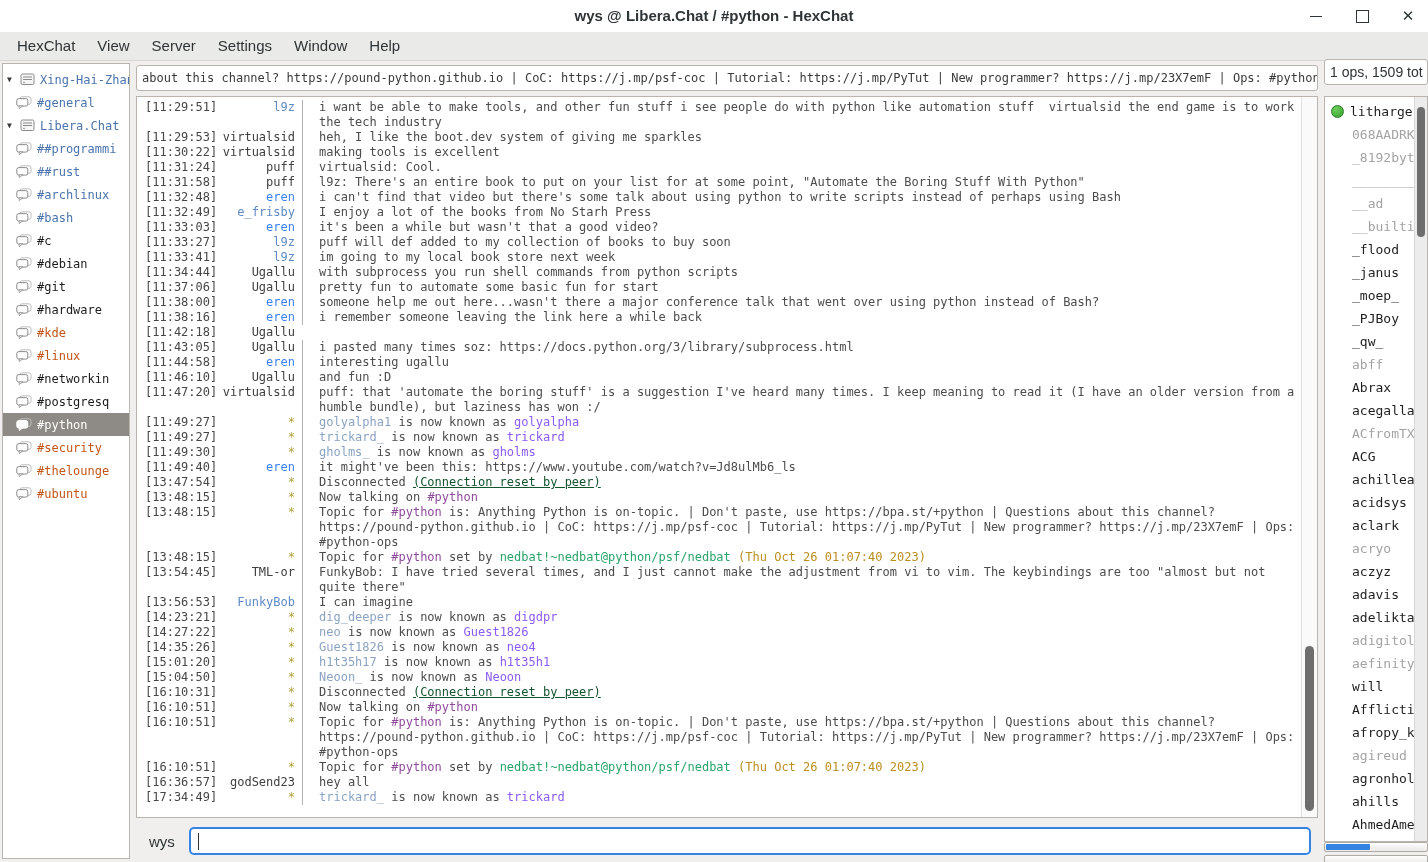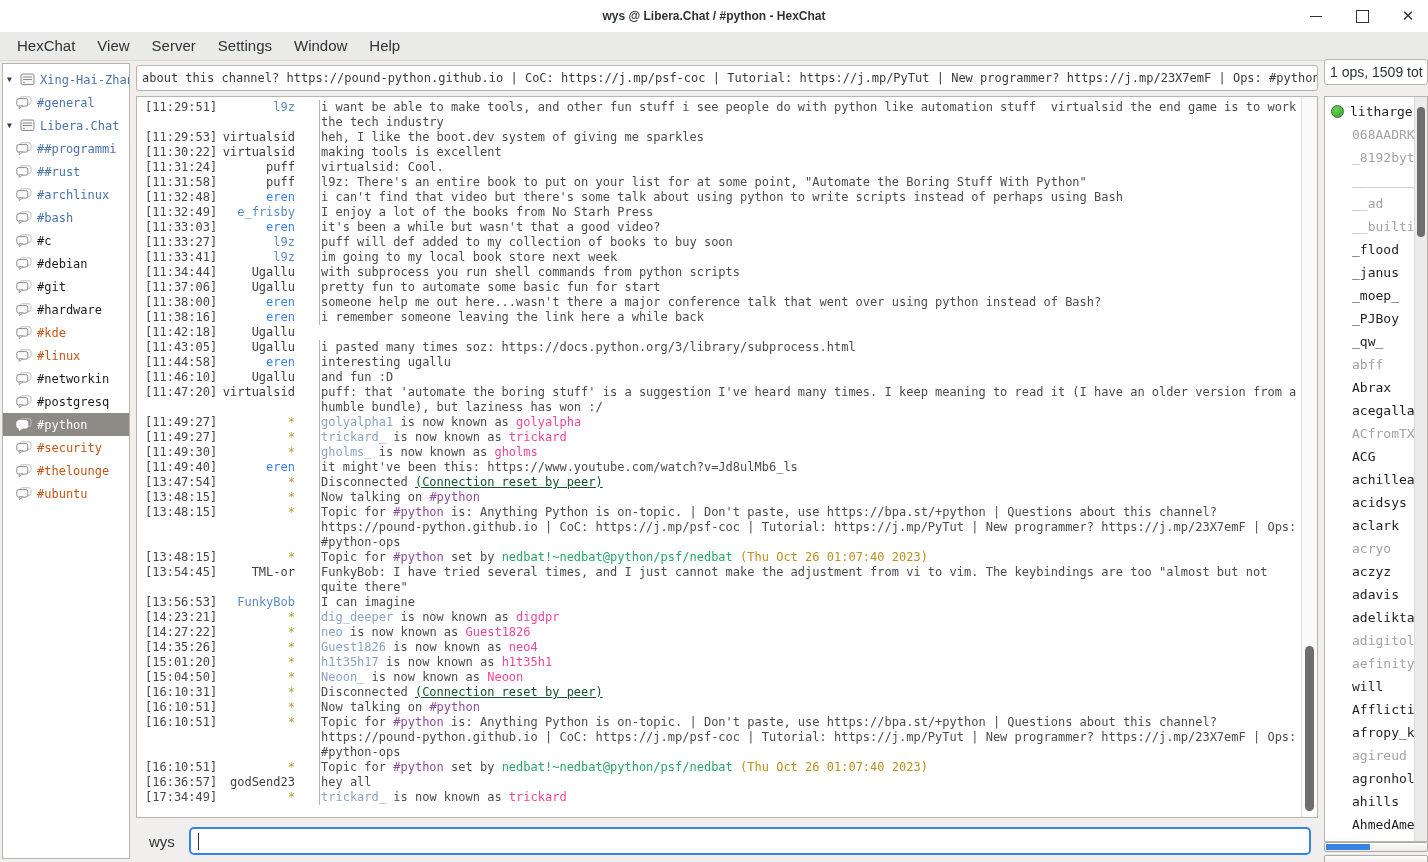--- a/index.html
+++ b/index.html
@@ -3,21 +3,21 @@
 <meta charset="utf-8">
 <style>
   html,body{margin:0;padding:0;}
   body{
     width:1428px;height:862px;position:relative;overflow:hidden;
     background:#f0efee;font-family:"Liberation Sans",sans-serif;
     -webkit-font-smoothing:antialiased;
   }
   
   .titlebar{position:absolute;top:0;left:0;right:0;height:32px;background:#ffffff;}
-  .title{width:100%;text-align:center;line-height:32px;font-weight:bold;font-size:12px;color:#2e3436;}
+  .title{width:100%;text-align:center;line-height:32px;font-weight:bold;font-size:15px;color:#2e3436;}
   .winbtns{position:absolute;right:12px;top:0;height:32px;display:flex;gap:30px;align-items:center;}
   .ctrl{width:16px;height:16px;display:flex;align-items:center;justify-content:center;color:#2e3436;}
   .ctrl-minimize i{display:block;width:12px;border-top:1.5px solid #2e3436;}
   .ctrl-maximize i{display:block;width:11px;height:11px;border:1.5px solid #2e3436;}
   .ctrl-close{font-size:15px;line-height:16px;}
   
   .menubar{position:absolute;top:32px;left:0;right:0;height:28px;background:#eaeae8;
     border-bottom:1px solid #d9d5d0;display:flex;align-items:center;padding-left:6px;
     font-size:15px;color:#2e3436;}
   .menu-item{padding:0 11px;line-height:28px;}
@@ -42,25 +42,25 @@
     border:1px solid #b9b4ae;border-radius:3px;box-sizing:border-box;font-size:14px;color:#2e3436;
     line-height:24px;padding-left:5px;white-space:nowrap;overflow:hidden;}
   
   .chat-box{position:absolute;left:136px;top:96px;width:1182px;height:722px;background:#fff;
     border:1px solid #b9b4ae;box-sizing:border-box;overflow:hidden;}
   .chat-lines{position:absolute;left:0;top:3px;right:16px;
     font-family:"DejaVu Sans Mono",monospace;font-size:12px;line-height:15px;color:#4c4c4c;}
   .chat-row{display:grid;grid-template-columns:82px 76px 1fr;}
   .chat-ts{padding-left:8px;white-space:nowrap;color:#464646;}
   .chat-nick{text-align:right;white-space:nowrap;}
-  .chat-msg{border-left:1px solid #b3b3b3;margin-left:24px;padding-left:1px;padding-right:4px;
+  .chat-msg{border-left:1px solid #b3b3b3;margin-left:7px;padding-left:16px;padding-right:4px;
     white-space:pre-wrap;overflow-wrap:anywhere;}
   .ns-a{color:#5e8bc4;} .ns-b{color:#404040;} .ns-c{color:#3b82f6;} .ns-star{color:#b0a23c;}
   .sg-r{color:#14532d;text-decoration:underline;} .sg-c{color:#8e4a9c;} .sg-m{color:#2aa46a;}
-  .sg-d{color:#bb8f1f;} .sg-o{color:#8ba3c2;} .sg-n{color:#ec4899;text-align:right;}
+  .sg-d{color:#bb8f1f;} .sg-o{color:#8ba3c2;} .sg-n{color:#8b5cf6;text-align:right;}
   .chat-scroll{position:absolute;right:0;top:0;bottom:0;width:15px;background:#fafafa;
     border-left:1px solid #dedede;}
   .chat-thumb{position:absolute;left:3px;width:9px;border-radius:5px;background:#6e6e6e;
     top:76.3%;height:22.8%;}
   
   .userlist{position:absolute;left:1324px;top:96px;width:104px;height:746px;background:#fff;
     border:1px solid #b9b4ae;box-sizing:border-box;overflow:hidden;padding-top:3px;}
   .user-row{height:23px;display:flex;align-items:center;white-space:nowrap;
     font-family:"DejaVu Sans Mono",monospace;font-size:13px;color:#1e1e1e;padding-left:6px;}
   .user-row .dot{width:13px;height:13px;border-radius:50%;flex:0 0 auto;

